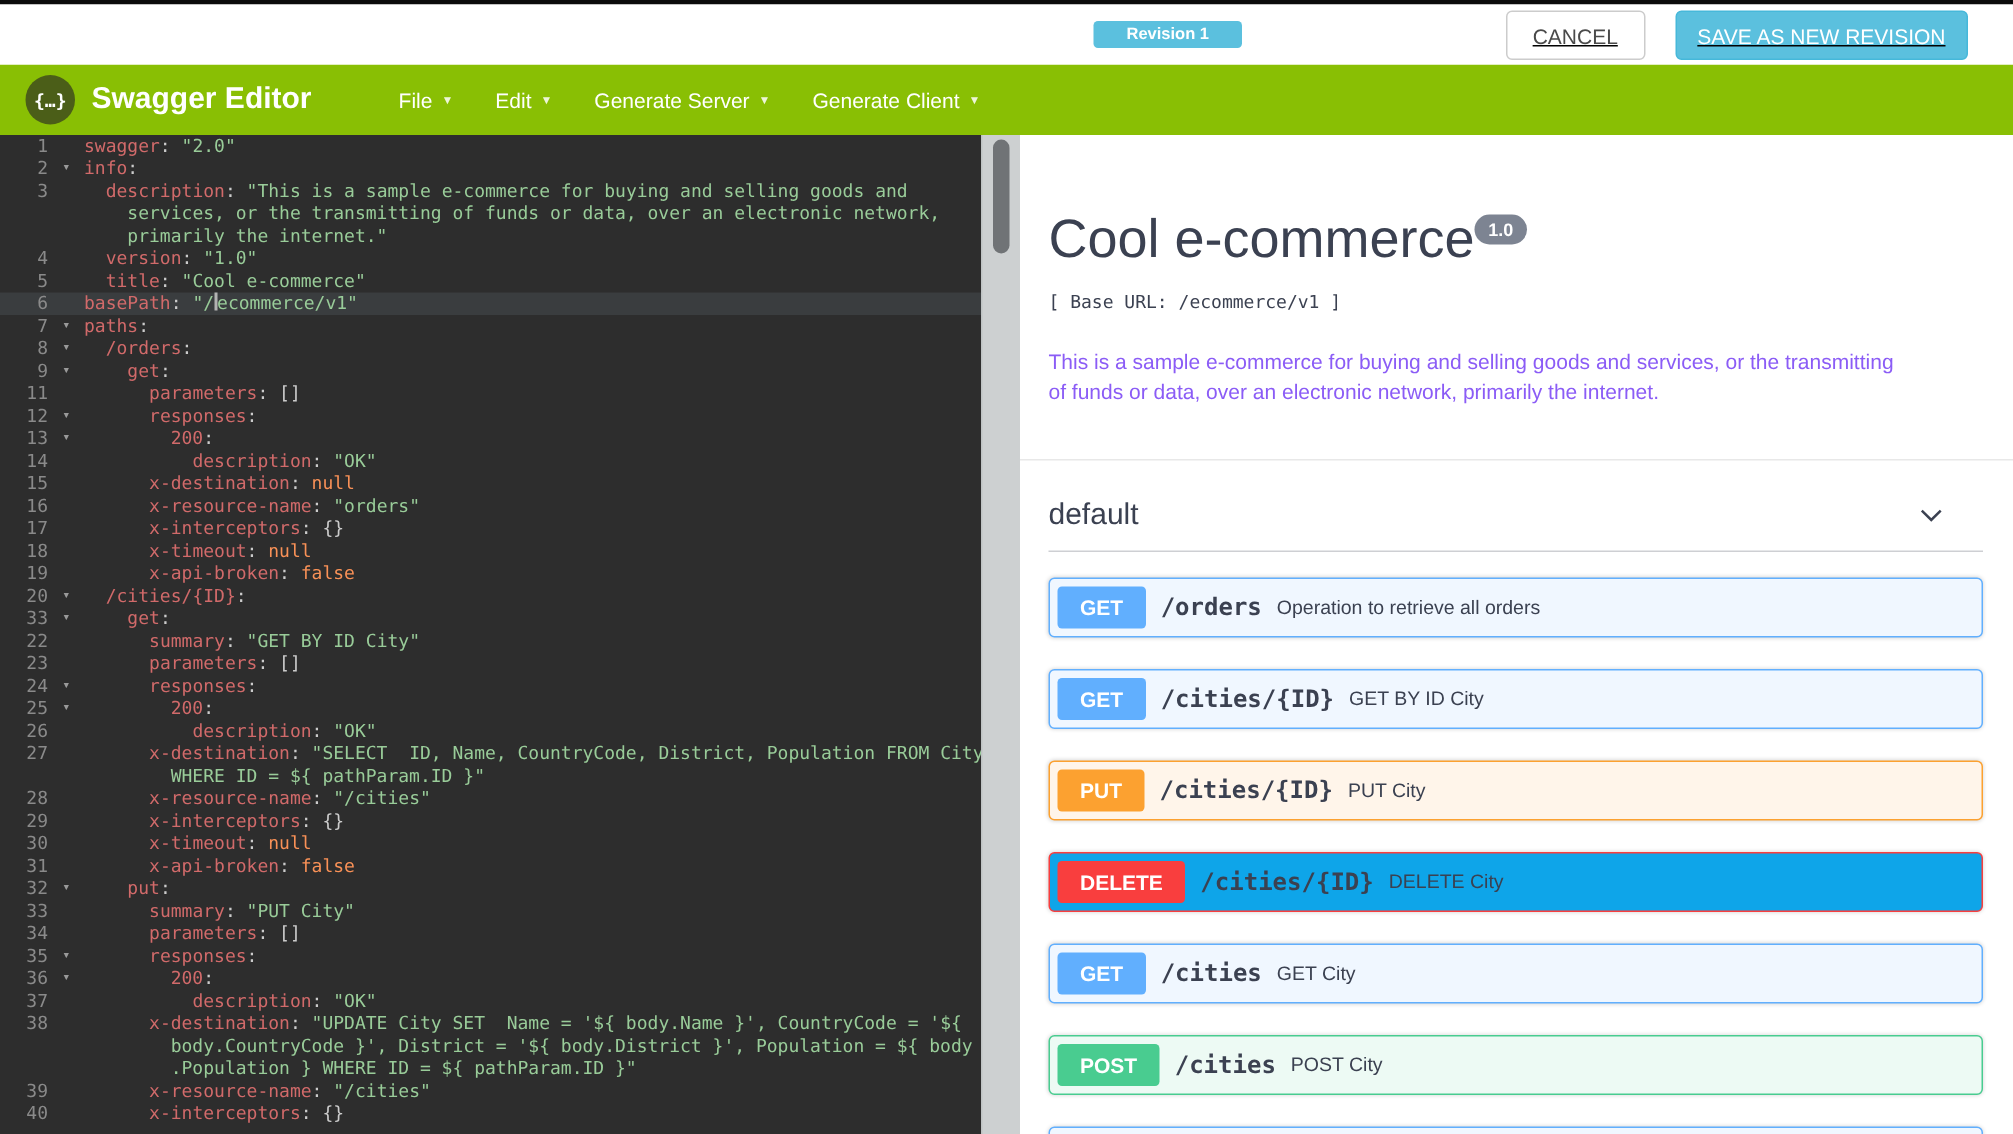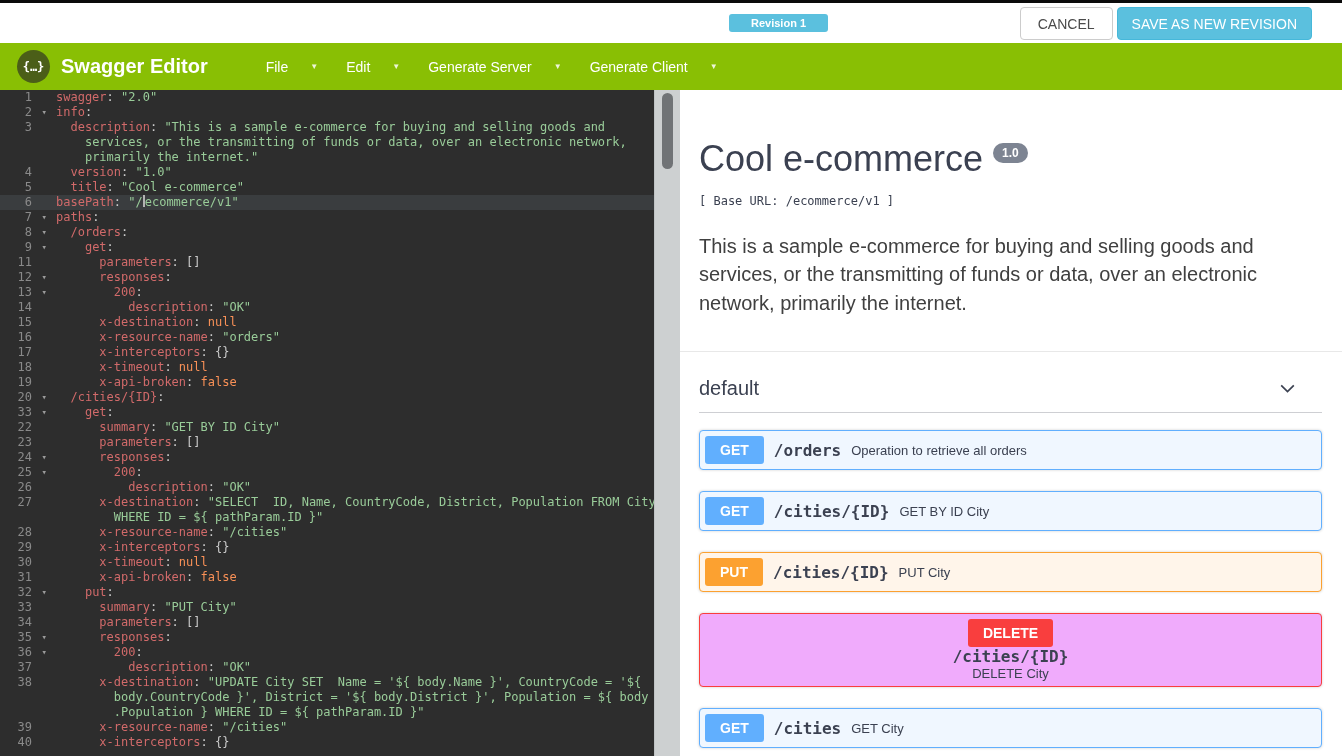--- a/index.html
+++ b/index.html
@@ -4,35 +4,35 @@
 <style>
   * { margin:0; padding:0; box-sizing:border-box; }
   html,body { width:1342px; height:756px; overflow:hidden; }
   body { font-family:"Liberation Sans", sans-serif; background:#fff; position:relative; }
 
   
   .top-border { height:3px; background:#0b0b0b; }
   .topbar { height:40px; background:#fff; position:relative; }
   .revision-badge { position:absolute; left:729px; top:11px; background:#5bc0de; color:#fff;
     font-size:11px; font-weight:bold; padding:3px 22px; border-radius:3px; }
-  .topbar-actions { position:absolute; right:30px; top:4px; display:flex; gap:4px; }
+  .topbar-actions { position:absolute; right:30px; top:4px; display:flex; gap:20px;text-decoration:underline; }
   .topbar-actions button { height:33px; border-radius:4px; font-size:14px; cursor:pointer;
     font-family:"Liberation Sans", sans-serif; }
   .btn-cancel { background:#fff; border:1px solid #ccc; color:#4a4a4a; padding:0 17px; }
   .btn-save { background:#5bc0de; border:1px solid #46b8da; color:#fff; padding:0 14px; }
 
   
   .navbar { height:47px; background:#89bf04; display:flex; align-items:center; padding-left:17px; }
   .logo { width:33px; height:33px; border-radius:50%; background:#4b5e18; color:#fff; flex:none;
     display:flex; align-items:center; justify-content:center;
     font-family:"DejaVu Sans Mono", monospace; font-size:12px; font-weight:bold; }
   .brand { color:#fff; font-size:20px; font-weight:bold; margin-left:11px; }
   .menus { display:flex; margin-left:44px; }
   .menu-item { color:#fff; font-size:14px; padding:6px 14px; display:flex; align-items:center;
-    gap:22px; cursor:pointer; }
+    gap:6px; cursor:pointer; }
   .caret { font-size:8px; opacity:.85; }
 
   
   .main { display:flex; height:666px; }
 
   
   .editor-pane { width:680px; flex:none; background:#2d2d2d; position:relative; overflow:hidden; }
   .editor-rows { position:absolute; top:0; left:0; right:26px; bottom:0; overflow:hidden; }
   .ed-row { display:flex; height:15px; line-height:15px; white-space:pre;
     font-family:"DejaVu Sans Mono", monospace; font-size:12px; }
@@ -48,23 +48,23 @@
   .ed-cursor { display:inline-block; width:2px; height:12px; background:#b3b3b3; vertical-align:-1px; }
   .ed-scrollbar { position:absolute; top:0; right:0; width:26px; height:100%; background:#cdd0d1;
     border-left:1px solid #bfc3c4; }
   .ed-thumb { width:11px; height:76px; margin:3px auto 0; background:#707376; border-radius:6px; }
 
   
   .preview-pane { flex:1; background:#fff; color:#3b4151; overflow:hidden; }
   .info-section { padding:48px 20px 34px 19px; border-bottom:1px solid #e8e8e8; }
   .api-title { font-size:36px; font-weight:400; color:#3b4151; }
   .version-badge { background:#7d8492; color:#fff; font-size:12px; font-weight:bold;
-    border-radius:57px; padding:3px 9px; margin-left:10px; position:relative; top:-14px; }
+    border-radius:57px; padding:3px 9px; position:relative; top:-14px; }
   .base-url { font-family:"DejaVu Sans Mono", monospace; font-size:12px; margin-top:14px; color:#3b4151; }
-  .api-description { font-size:20px; line-height:1.42; margin-top:24px; width:576px; color:#404040; }
+  .api-description { font-size:14px; line-height:1.42; margin-top:24px; width:576px; color:#8b5cf6; }
 
   .tag-section { padding:15px 20px 0 19px; }
   .tag-header { display:flex; align-items:center; justify-content:space-between;
     padding:10px 24px 12px 0; border-bottom:1px solid rgba(59,65,81,.25); cursor:pointer; }
   .tag-name { font-size:20px; color:#3b4151; }
   .operations { margin-top:17px; }
   .opblock { display:flex; align-items:center; border:1px solid; border-radius:4px; padding:5px;
     margin-bottom:21px; box-shadow:0 0 3px rgba(0,0,0,.19); cursor:pointer; }
   .op-badge { font-size:14px; font-weight:bold; color:#fff; border-radius:3px; padding:6px 15px;
     min-width:33px; text-align:center; flex:none; }
@@ -187,21 +187,21 @@
           <div class="opblock" style="border-color: rgb(97, 175, 254); background-color: rgb(240, 247, 255);">
             <span class="op-badge" style="background-color: rgb(97, 175, 254);">GET</span>
             <span class="op-path">/cities/{ID}</span>
             <span class="op-summary">GET BY ID City</span>
           </div>
           <div class="opblock" style="border-color: rgb(252, 161, 48); background-color: rgb(255, 245, 234);">
             <span class="op-badge" style="background-color: rgb(252, 161, 48);">PUT</span>
             <span class="op-path">/cities/{ID}</span>
             <span class="op-summary">PUT City</span>
           </div>
-          <div class="opblock" style="border-color: rgb(249, 62, 62); background-color: #f0abfc; flex-direction: column;">
+          <div class="opblock" style="border-color: rgb(249, 62, 62); background-color: #0ea5e9;">
             <span class="op-badge" style="background-color: rgb(249, 62, 62);">DELETE</span>
             <span class="op-path">/cities/{ID}</span>
             <span class="op-summary">DELETE City</span>
           </div>
           <div class="opblock" style="border-color: rgb(97, 175, 254); background-color: rgb(240, 247, 255);">
             <span class="op-badge" style="background-color: rgb(97, 175, 254);">GET</span>
             <span class="op-path">/cities</span>
             <span class="op-summary">GET City</span>
           </div>
           <div class="opblock" style="border-color: rgb(73, 204, 144); background-color: rgb(237, 250, 244);">

